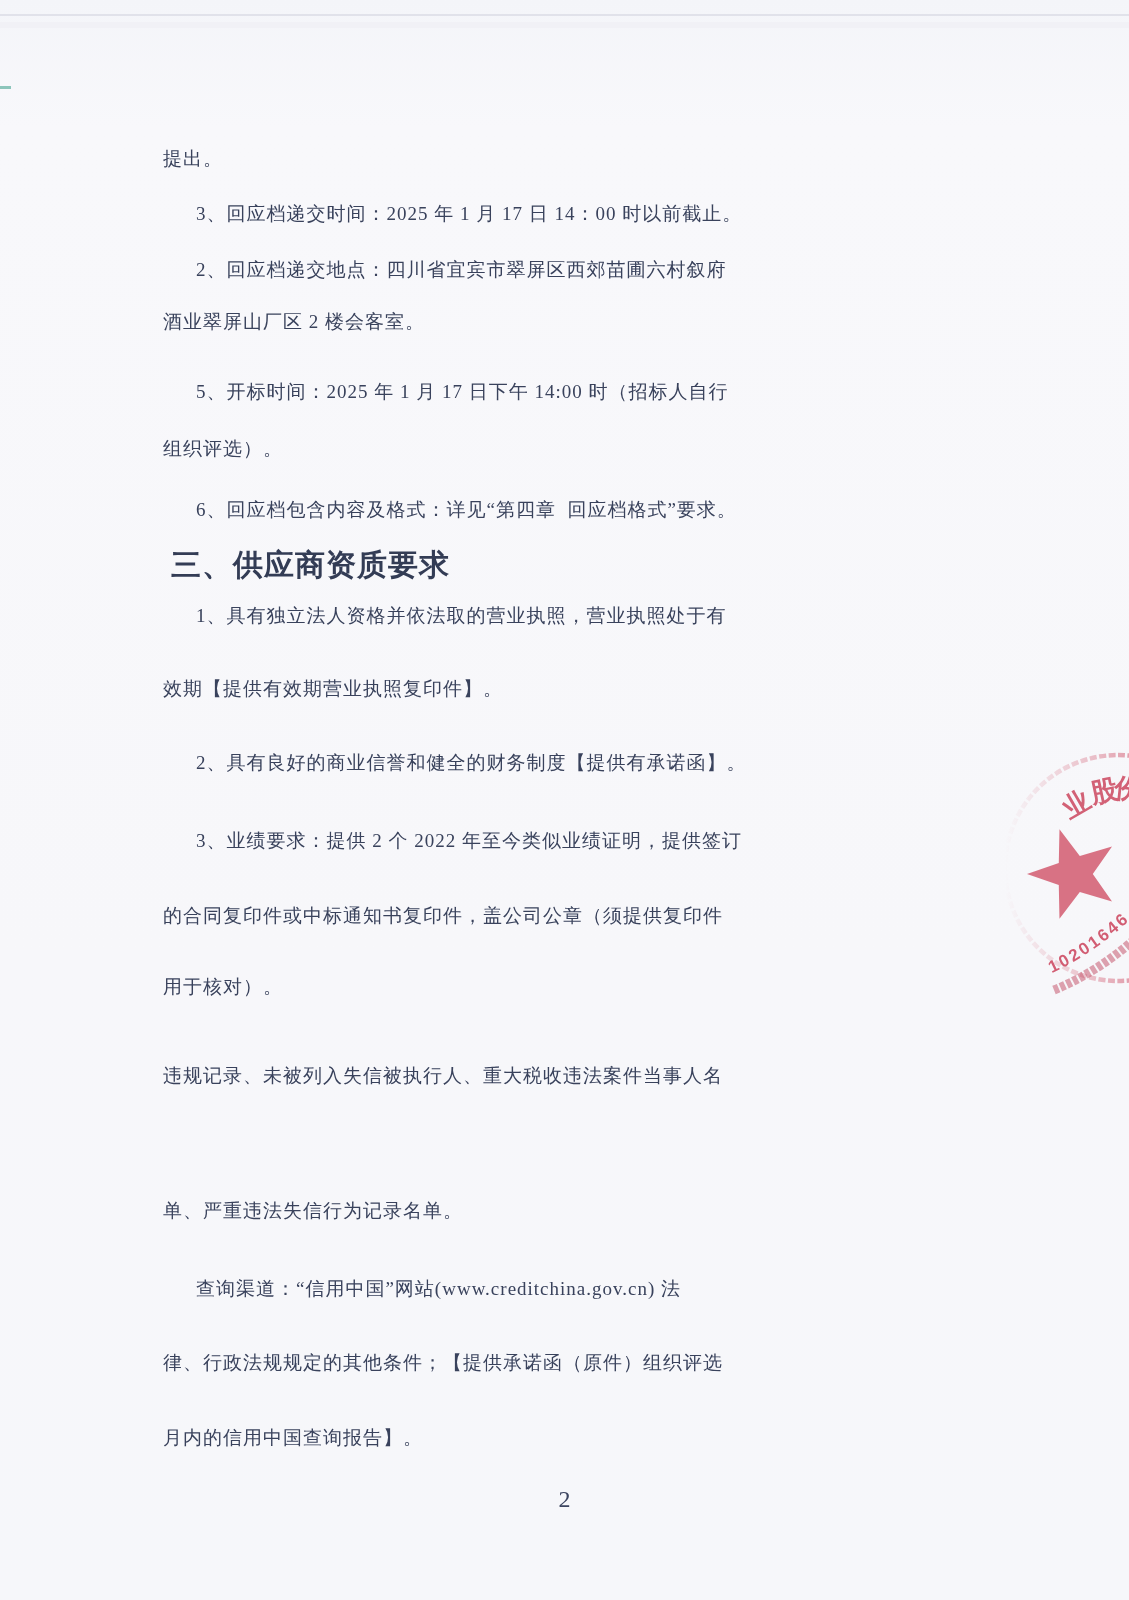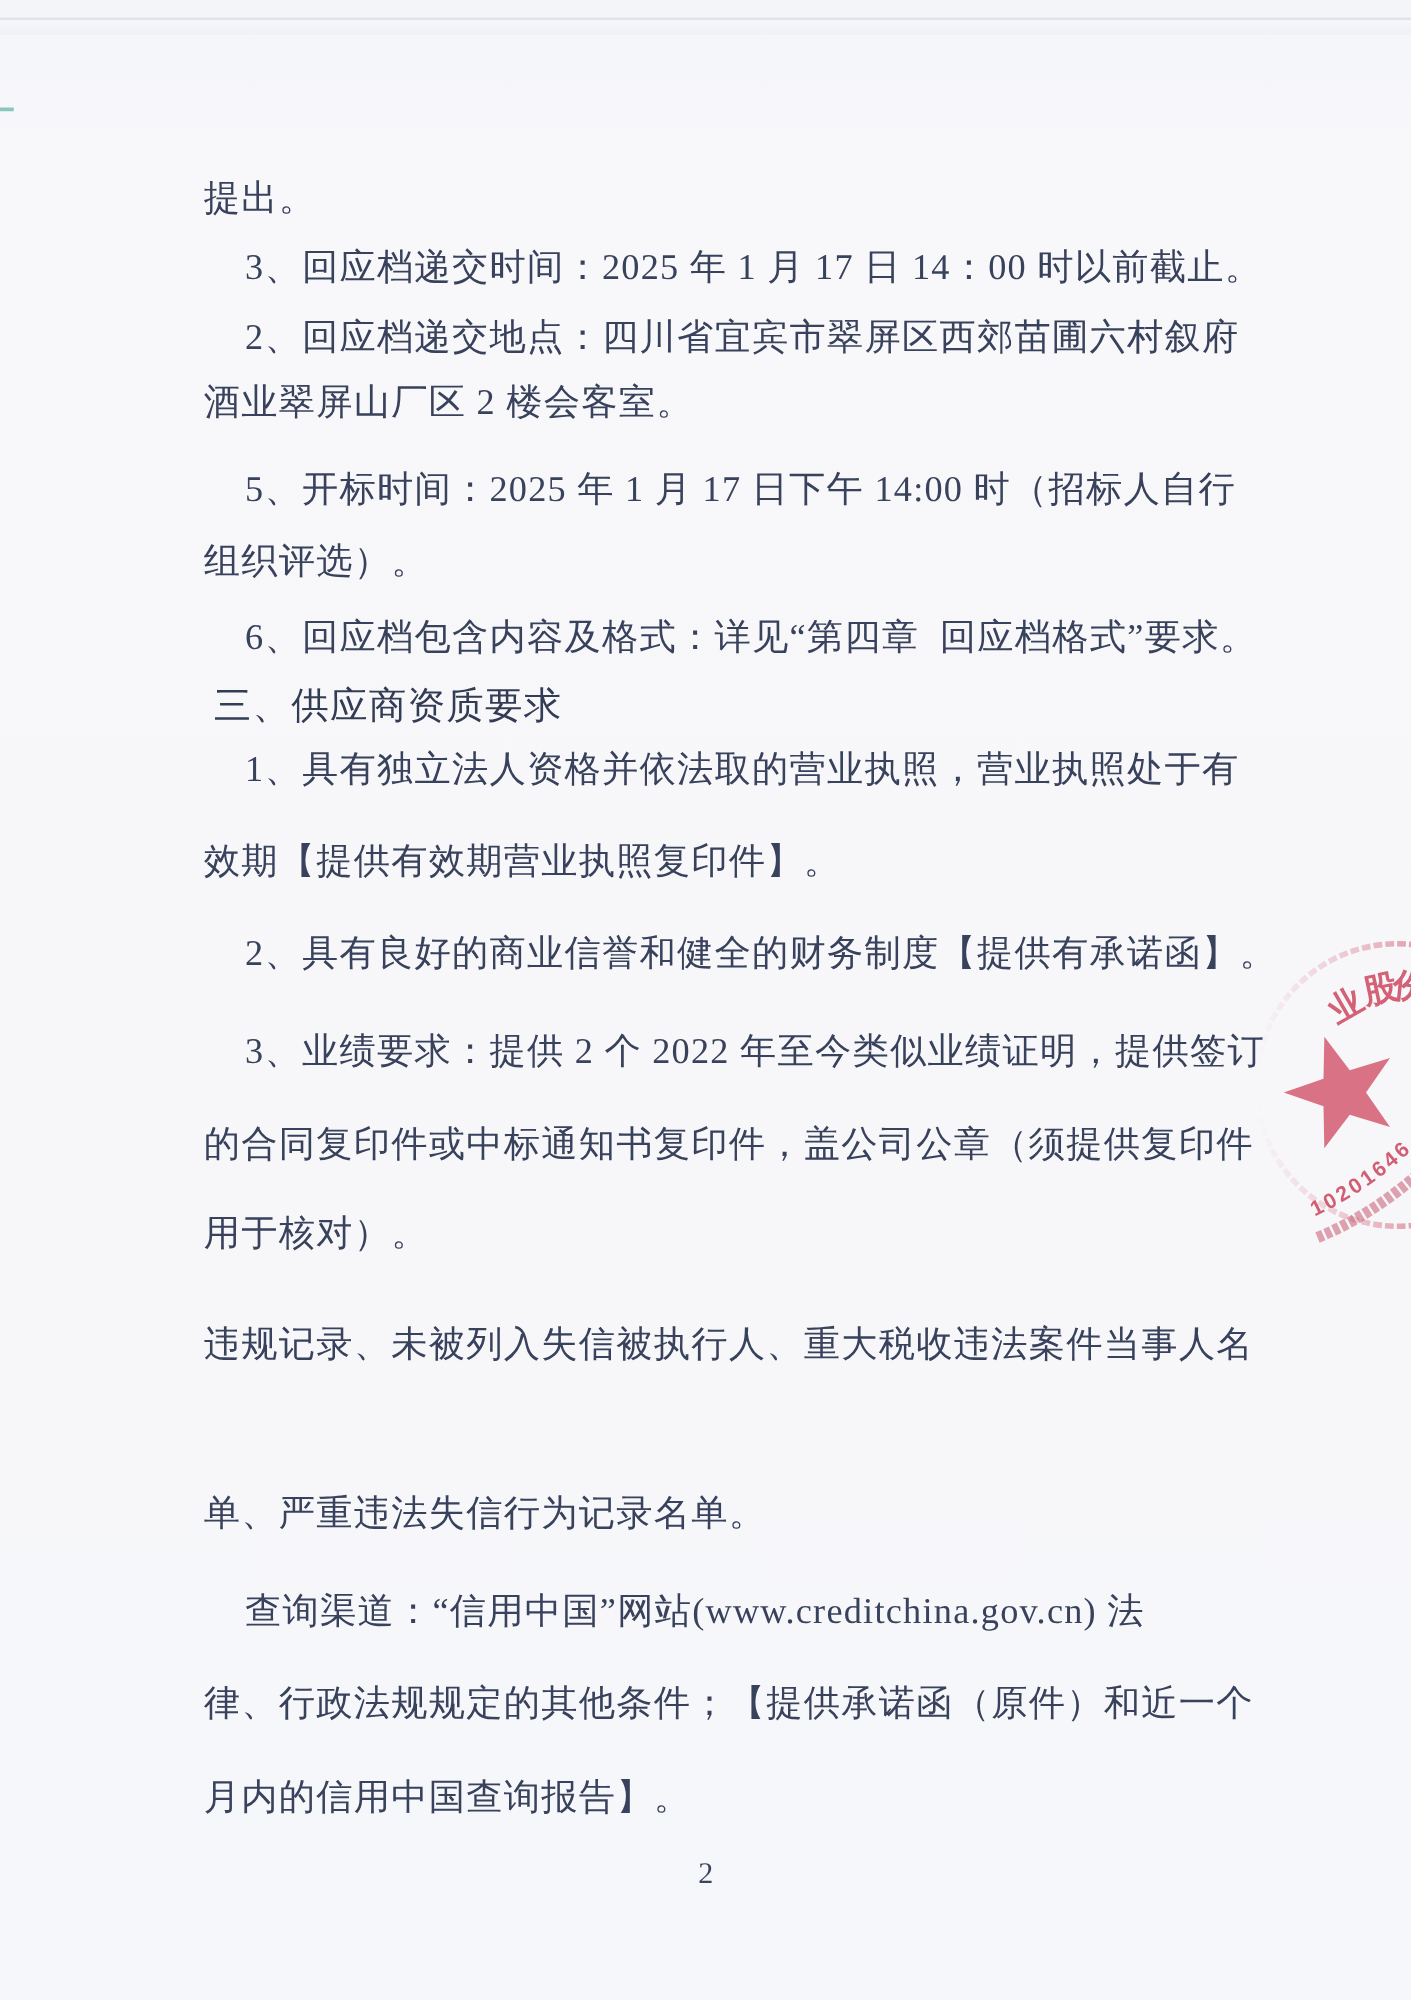--- a/index.html
+++ b/index.html
@@ -7,26 +7,26 @@
     position:relative;width:1129px;height:1600px;overflow:hidden;
     background:#f7f8fb;
     background-image:linear-gradient(180deg,#f4f5f9 0%,#f8f8fb 8%,#f7f7fa 60%,#f6f7fa 100%);
     font-family:"Liberation Serif","DejaVu Serif",serif;
     color:#39425c;
   }
   .scan-top{position:absolute;top:14px;left:0;width:100%;height:2px;background:#e1e2ea;}
   .scan-top2{position:absolute;top:22px;left:0;width:100%;height:6px;background:#f1f1f6;}
   .edge-mark{position:absolute;top:86px;left:0;width:11px;height:3px;background:#8cc5bb;}
   .ln{
-    position:absolute;font-size:29px;letter-spacing:1px;white-space:pre;
+    position:absolute;font-size:19px;letter-spacing:1px;white-space:pre;
     line-height:38px;
   }
   .ind{left:196px;}
   .cont{left:163px;}
-  .head{left:171px;font-weight:normal;font-size:30px;color:#333c55;}
+  .head{left:171px;font-weight:bold;font-size:30px;color:#333c55;}
   .page-num{
     position:absolute;top:1486px;left:0;width:100%;text-align:center;
     font-size:24px;color:#3c4560;
   }
   .stamp{position:absolute;left:930px;top:710px;width:199px;height:320px;}
   .stamp text{font-family:"Liberation Sans","DejaVu Sans",sans-serif;font-weight:bold;}
 </style>
 </head>
 <body>
 
@@ -46,21 +46,21 @@
   <div class="ln head" style="top:546px">三、供应商资质要求</div>
   <div class="ln ind" style="top:597px">1、具有独立法人资格并依法取的营业执照，营业执照处于有</div>
   <div class="ln cont" style="top:670px">效期【提供有效期营业执照复印件】。</div>
   <div class="ln ind" style="top:744px">2、具有良好的商业信誉和健全的财务制度【提供有承诺函】。</div>
   <div class="ln ind" style="top:822px">3、业绩要求：提供 2 个 2022 年至今类似业绩证明，提供签订</div>
   <div class="ln cont" style="top:897px">的合同复印件或中标通知书复印件，盖公司公章（须提供复印件</div>
   <div class="ln cont" style="top:968px">用于核对）。</div>
   <div class="ln cont" style="top:1057px">违规记录、未被列入失信被执行人、重大税收违法案件当事人名</div>
   <div class="ln cont" style="top:1192px">单、严重违法失信行为记录名单。</div>
   <div class="ln ind" style="top:1270px">查询渠道：“信用中国”网站(www.creditchina.gov.cn) 法</div>
-  <div class="ln cont" style="top:1344px">律、行政法规规定的其他条件；【提供承诺函（原件）和近一个</div>
+  <div class="ln cont" style="top:1344px">律、行政法规规定的其他条件；【提供承诺函（原件）组织评选</div>
   <div class="ln cont" style="top:1419px">月内的信用中国查询报告】。</div>
 
   <svg class="stamp" viewBox="930 710 199 320" aria-hidden="true">
     <defs>
       <linearGradient id="fadeL" x1="0" y1="0" x2="1" y2="0">
         <stop offset="0" stop-color="#cf5168" stop-opacity="0"></stop>
         <stop offset="0.4" stop-color="#cf5168" stop-opacity="0.35"></stop>
         <stop offset="0.75" stop-color="#cf5168" stop-opacity="0.75"></stop>
         <stop offset="1" stop-color="#cf5168" stop-opacity="0.9"></stop>
       </linearGradient>

